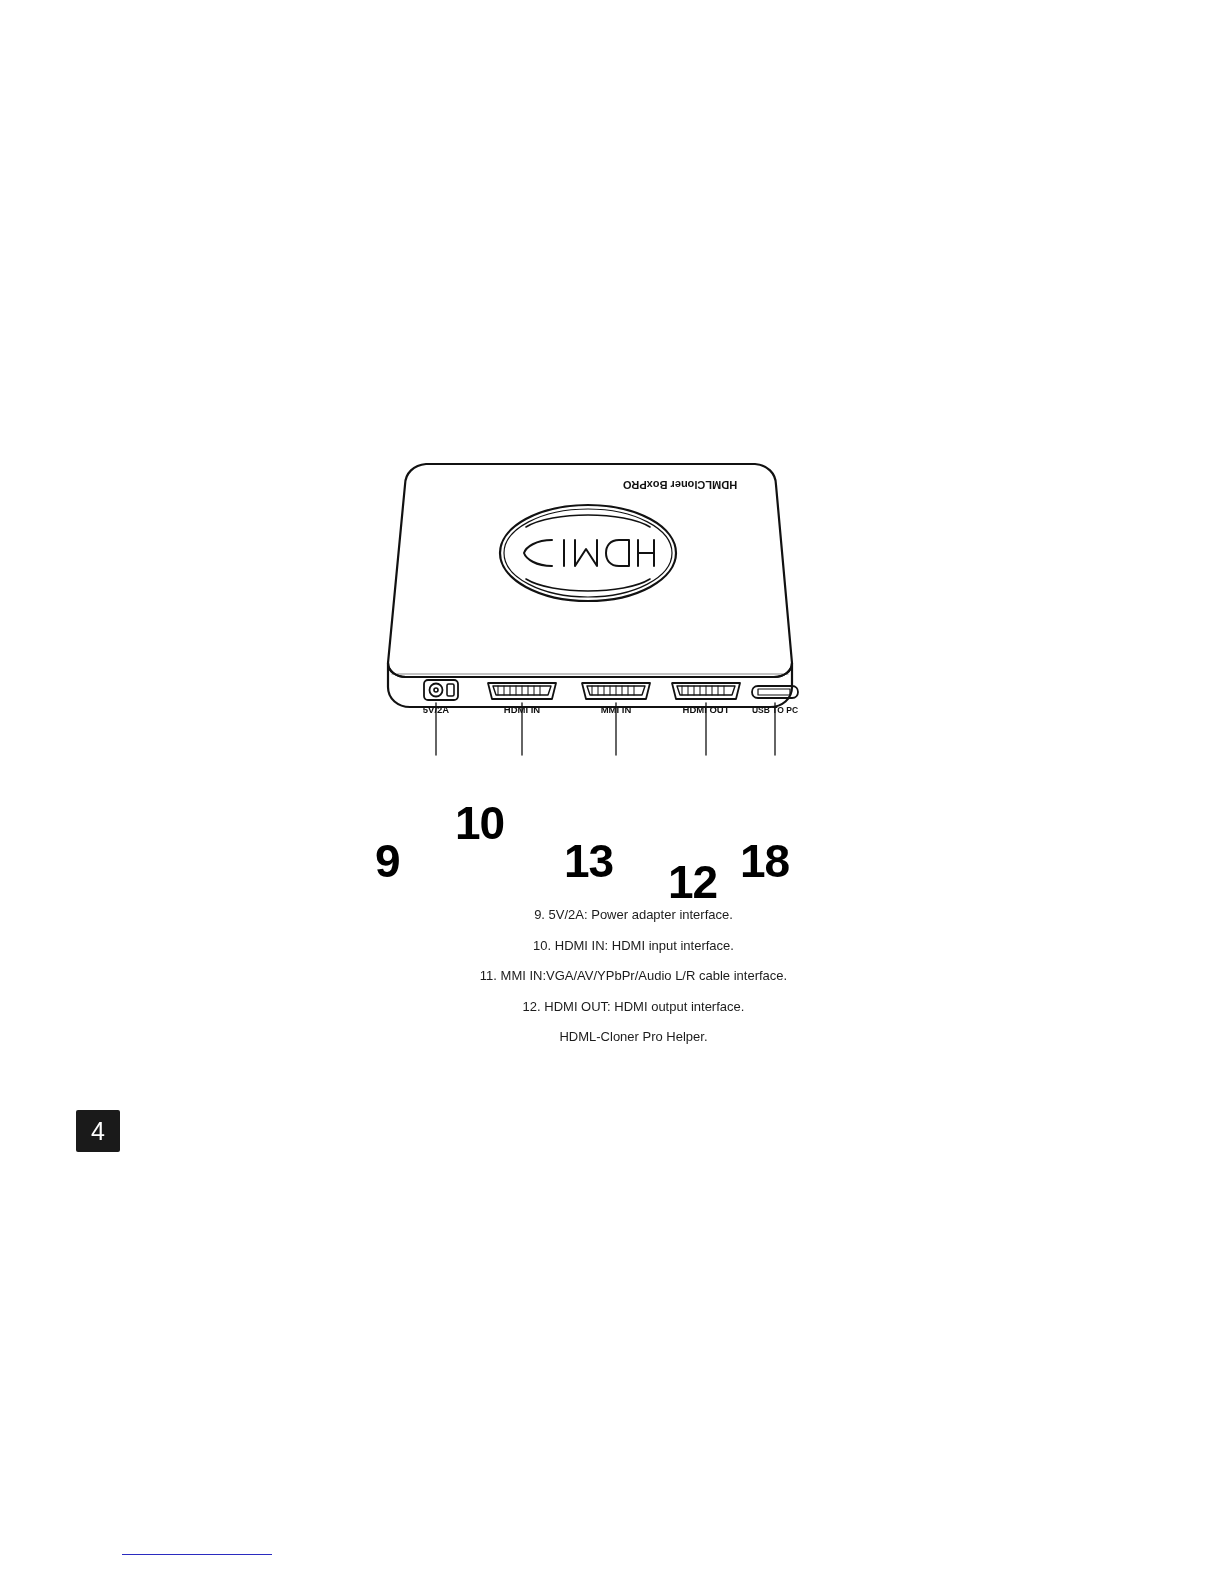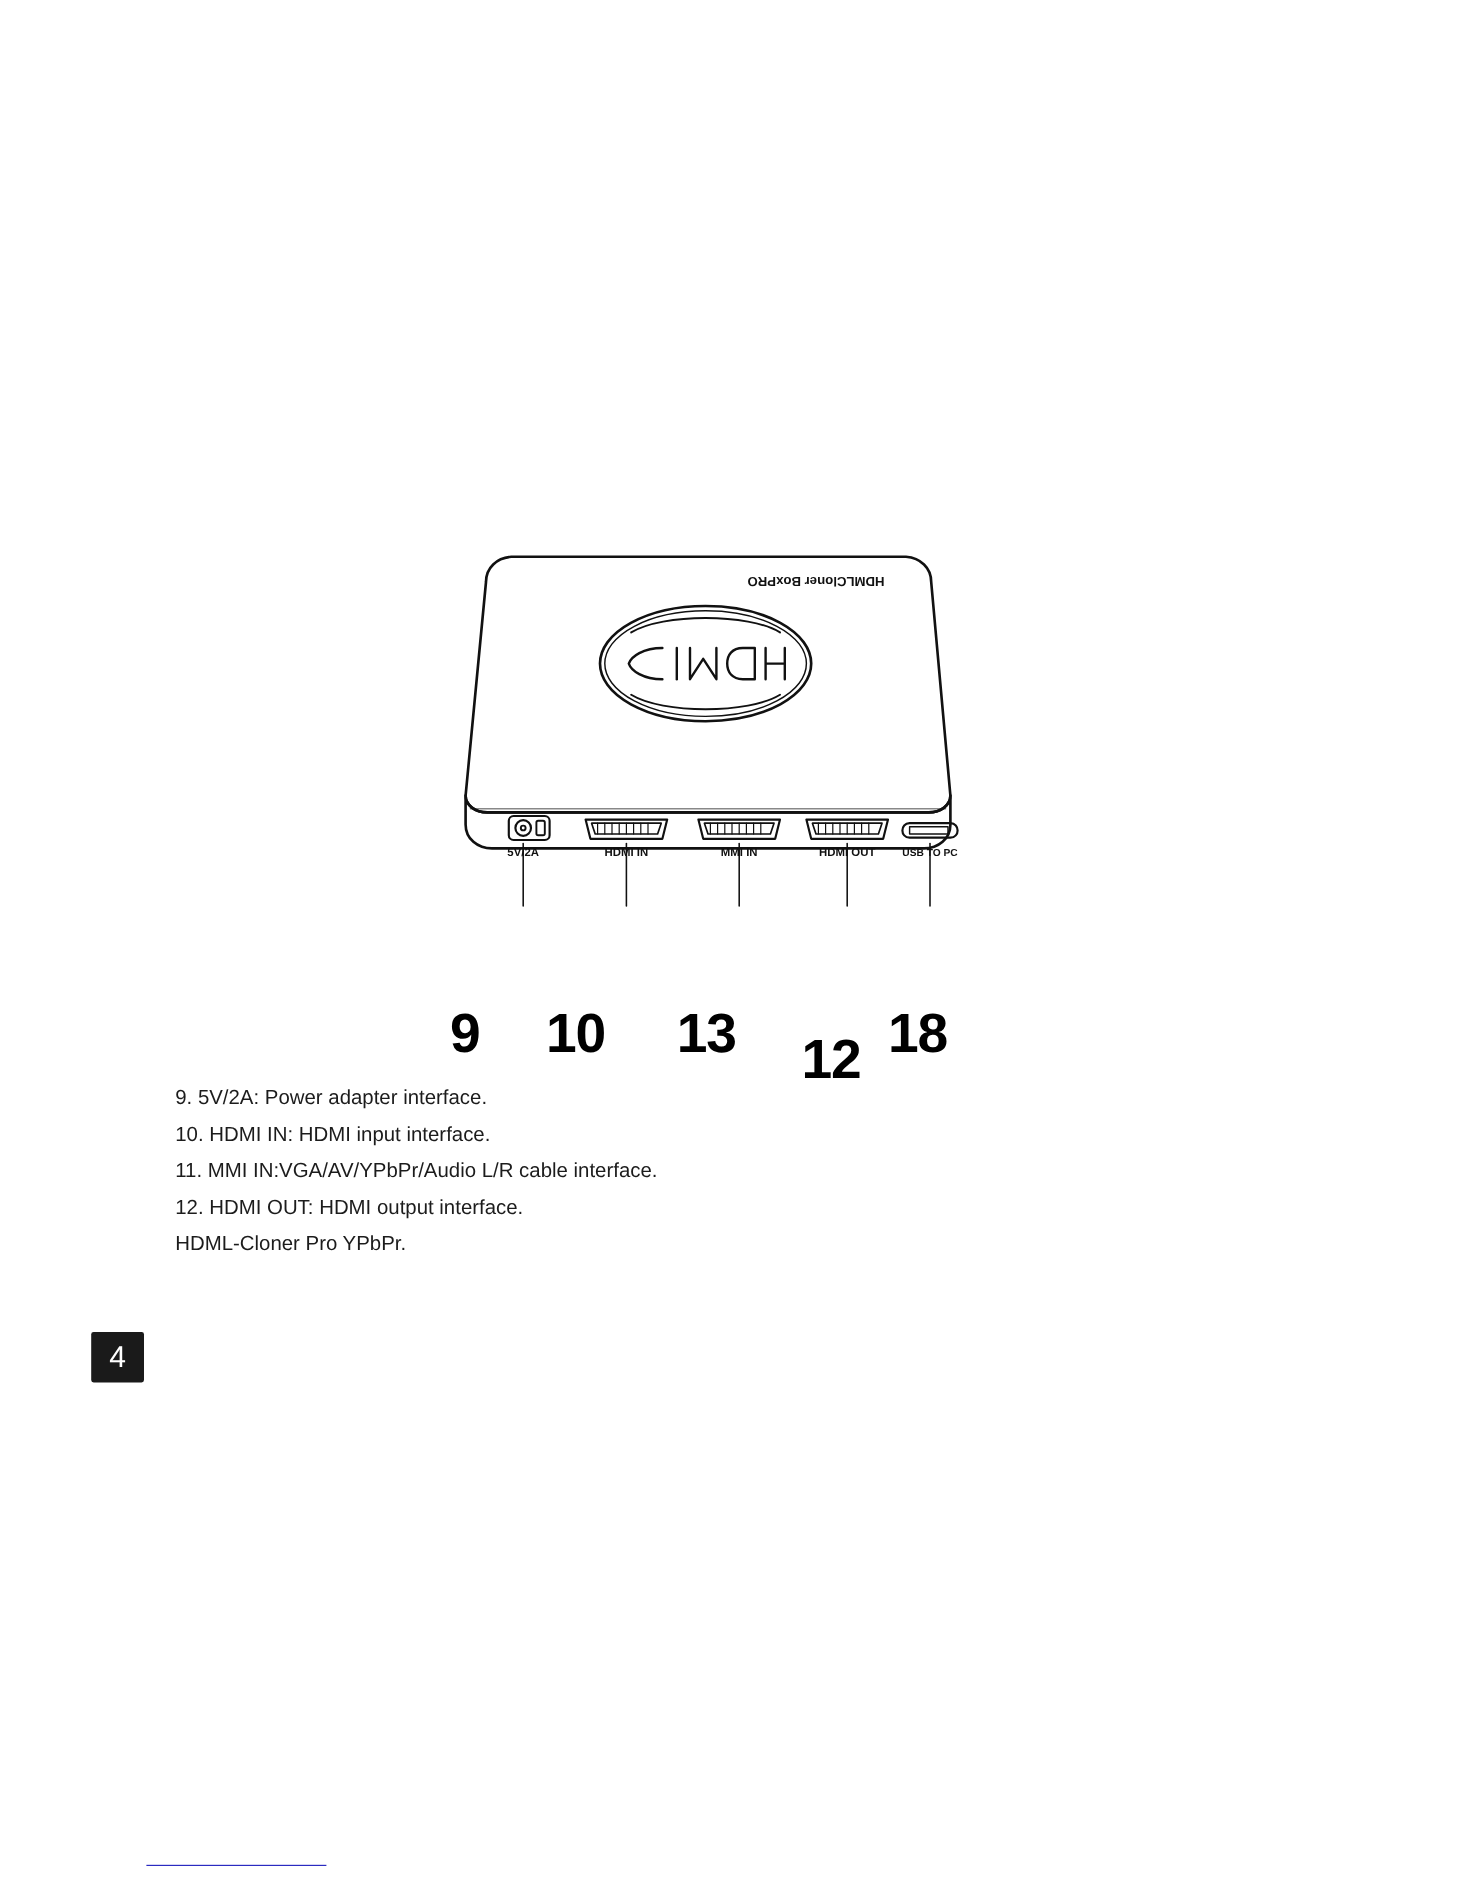--- a/index.html
+++ b/index.html
@@ -32,37 +32,38 @@
   .callout-number {
     position: absolute;
     font-family: "Liberation Sans", sans-serif;
     font-weight: bold;
     font-size: 46px;
     line-height: 46px;
     color: #000;
     letter-spacing: -1px;
   }
   #callout-9  { left: 375px; top: 838px; }
-  #callout-10 { left: 455px; top: 838px; text-align: center; }
+  #callout-10 { left: 455px; top: 800px; text-align: center; }
   #callout-11 { left: 564px; top: 838px; }
   #callout-12 { left: 668px; top: 838px; margin-top: 21px; }
   #callout-13 { left: 740px; top: 838px; }
 
   
   #description-list {
     position: absolute;
     left: 146px;
     top: 900px;
     width: 975px;
   }
   .desc-line {
-    font-size: 17px;
+    font-size: 13px;
     line-height: 30.5px;
     color: #1c1c1c;
     font-family: "Liberation Sans", sans-serif;
+    text-align: center;
   }
 
   
   #page-number-badge {
     position: absolute;
     left: 76px;
     top: 1110px;
     width: 44px;
     height: 42px;
     background: #1a1a1a;
@@ -194,18 +195,18 @@
 <div class="callout-number" id="callout-10">10</div>
 <div class="callout-number" id="callout-11">13</div>
 <div class="callout-number" id="callout-12">12</div>
 <div class="callout-number" id="callout-13">18</div>
 
 <div id="description-list">
   <div class="desc-line">9. 5V/2A: Power adapter interface.</div>
   <div class="desc-line">10. HDMI IN: HDMI input interface.</div>
   <div class="desc-line">11. MMI IN:VGA/AV/YPbPr/Audio L/R cable interface.</div>
   <div class="desc-line">12. HDMI OUT: HDMI output interface.</div>
-  <div class="desc-line">HDML-Cloner Pro YPbPr.</div>
+  <div class="desc-line">HDML-Cloner Pro Helper.</div>
 </div>
 
 <div id="page-number-badge">4</div>
 
 <div id="footer-rule"></div>
 
 </body></html>

